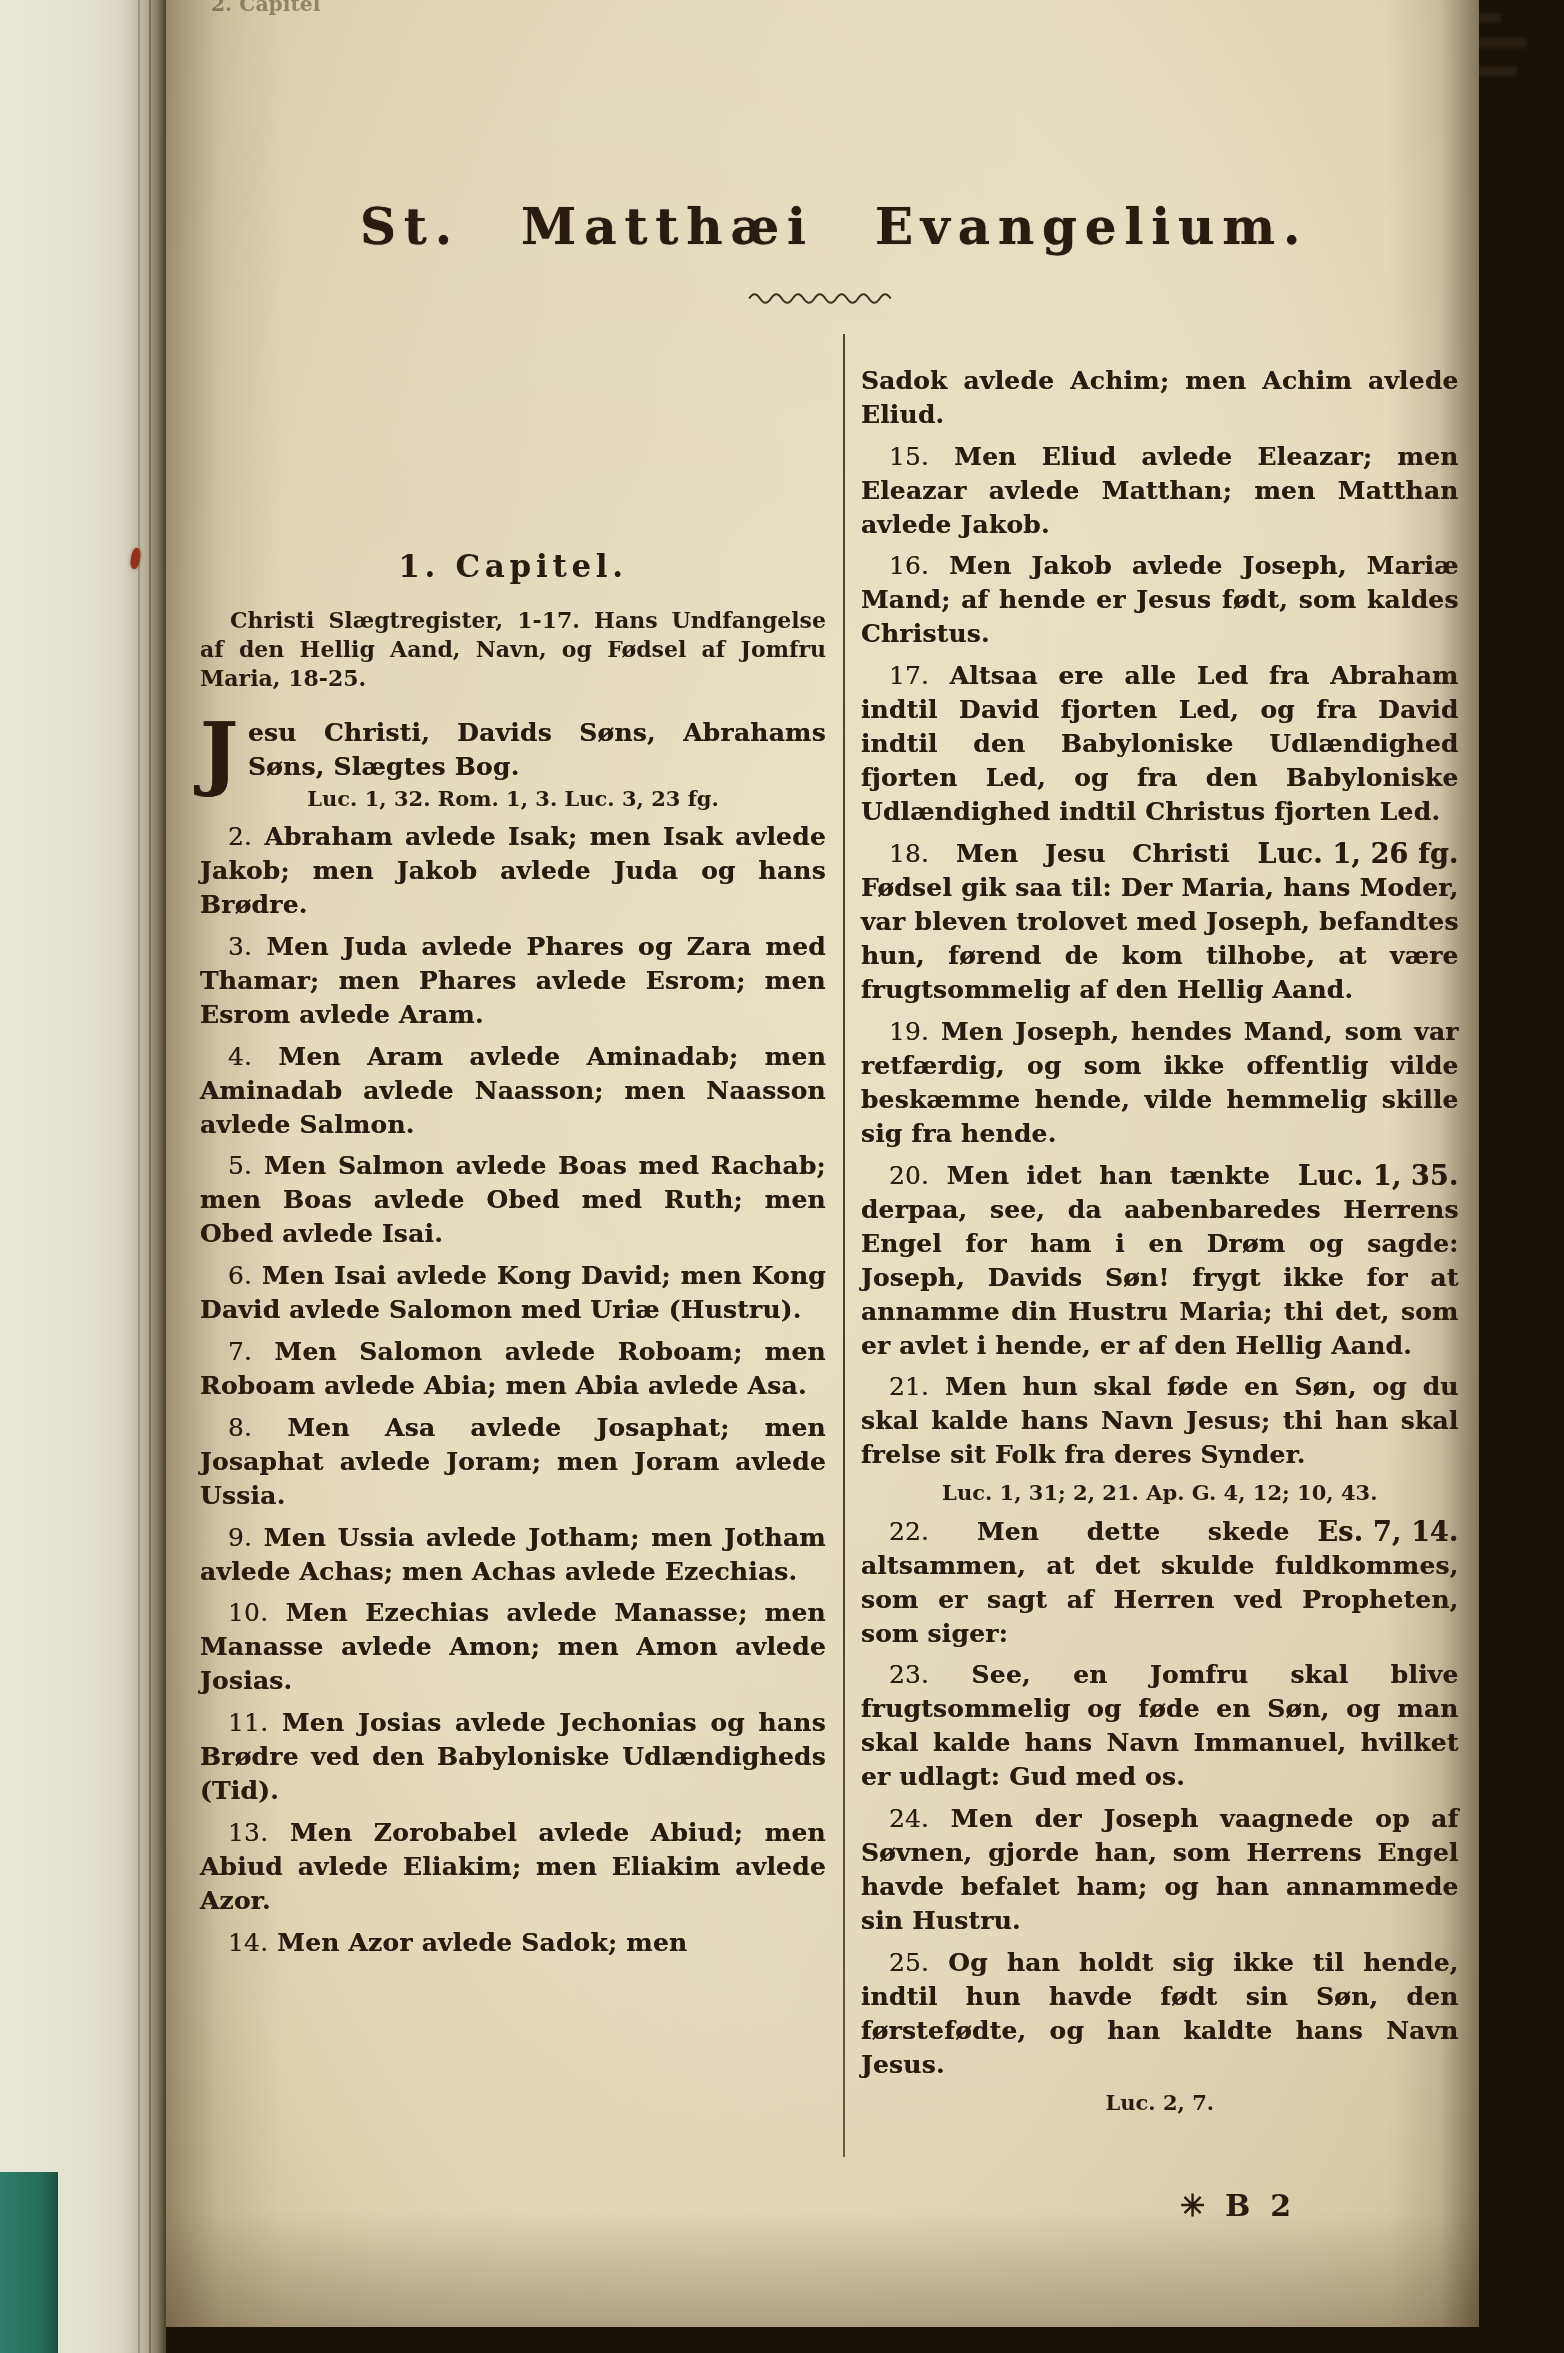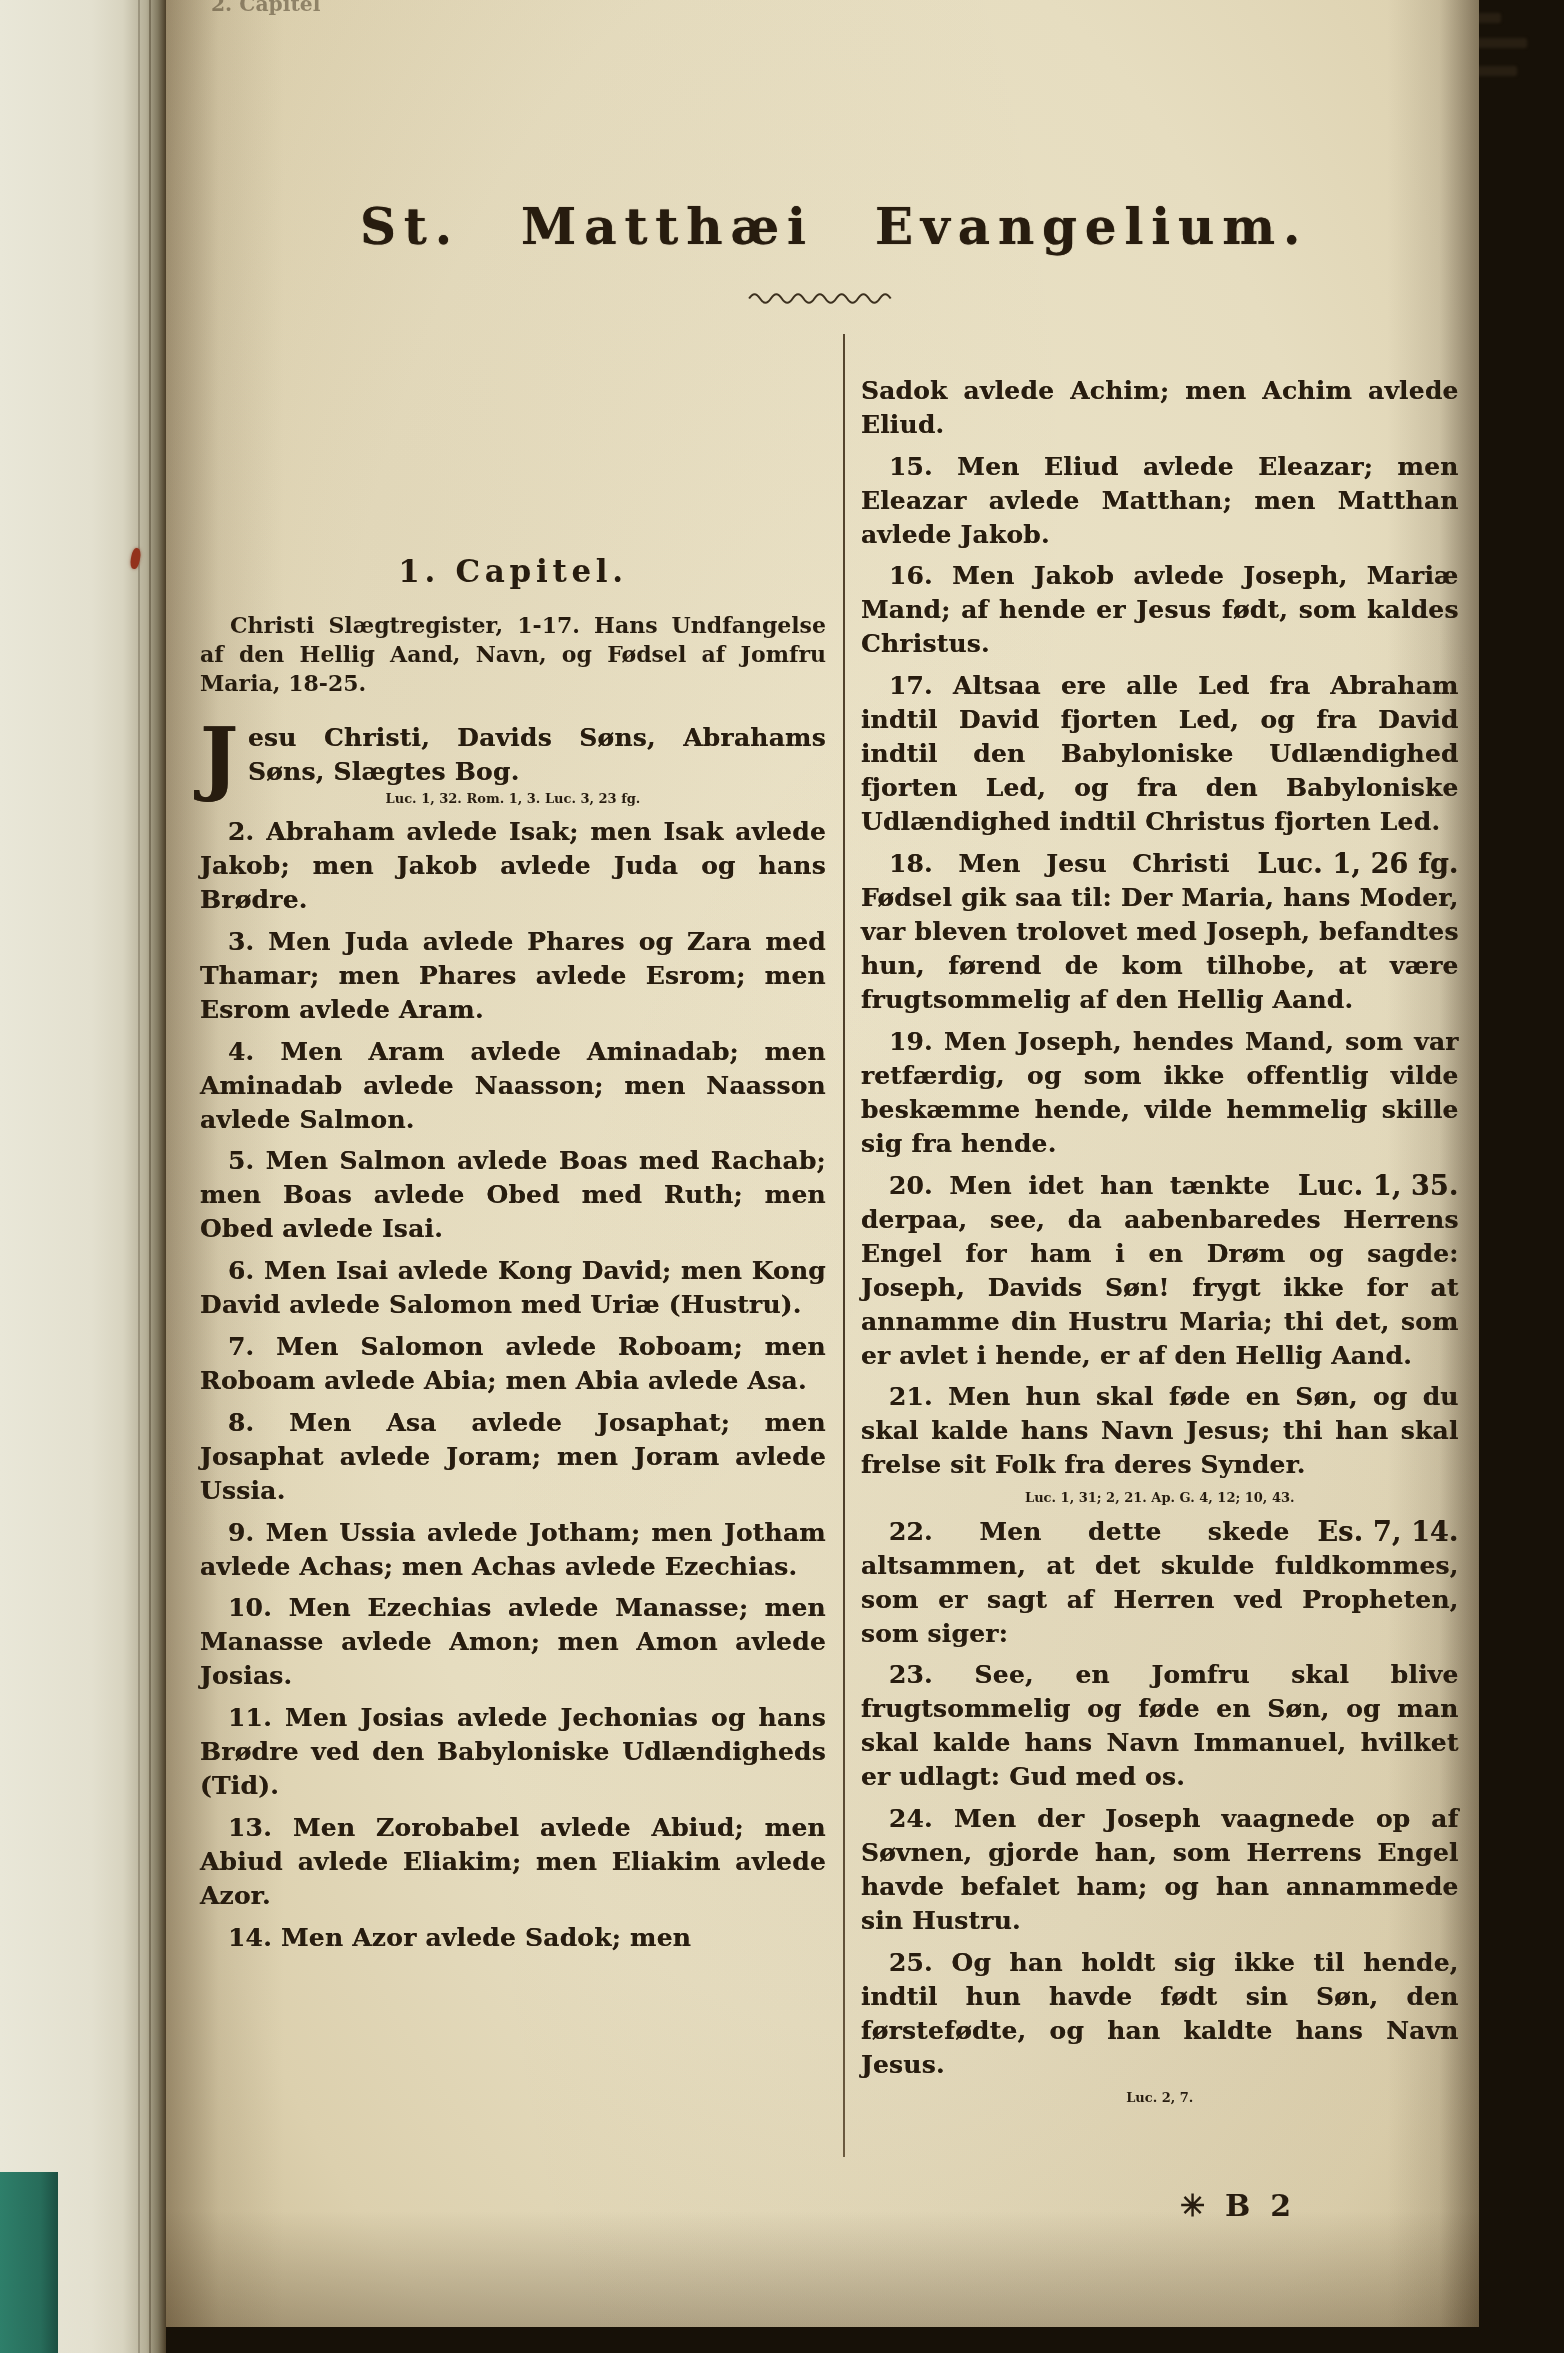--- a/index.html
+++ b/index.html
@@ -49,22 +49,22 @@
   .col-rule{width:2.3px;height:1823px;flex:0 0 2.3px;margin:3.1px 15.6px 0 17px;
     background:linear-gradient(180deg,#56462f, #4a3c28 60%, #6b5a40);}
   .col-right{flex:1;}
   .chapter{font-size:31px;font-weight:bold;text-align:center;letter-spacing:4.7px;margin:27px 0 22px;}
   .summary{font-size:22px;line-height:29px;font-weight:bold;text-align:justify;text-indent:30px;margin:0 0 23.5px;}
   .verse{font-size:25px;line-height:34px;font-weight:bold;text-align:justify;text-indent:28px;
     margin:0 0 7.8px;letter-spacing:0.2px;text-shadow:0 0 0.5px rgba(40,28,12,.75);}
   .verse.cont{text-indent:0;}
   .verse.dropcap-verse{text-indent:0;margin-bottom:1.6px;}
   .dropcap{float:left;font-size:81px;line-height:61px;font-weight:bold;margin:4.7px 9.4px 0 0;}
-  .vnum{font-weight:bold;margin-top:24px;}
-  .ref-line{font-size:13px;font-weight:bold;text-align:center;text-indent:0;margin:0 0 9.4px;}
+  .vnum{font-weight:normal;margin-top:24px;}
+  .ref-line{font-size:21px;font-weight:bold;text-align:center;text-indent:0;margin:0 0 9.4px;}
   .ref-inline{float:right;font-size:27px;font-weight:bold;}
   .signature{position:absolute;top:2188px;left:1014px;font-size:30px;font-weight:bold;letter-spacing:4.7px;}
   .header-remnant{
     position:absolute;left:45px;top:-7.8px;font-size:20.3px;font-weight:bold;
     color:rgba(80,68,46,.55);filter:blur(0.5px);
   }
 </style>
 </head>
 <body>
 

